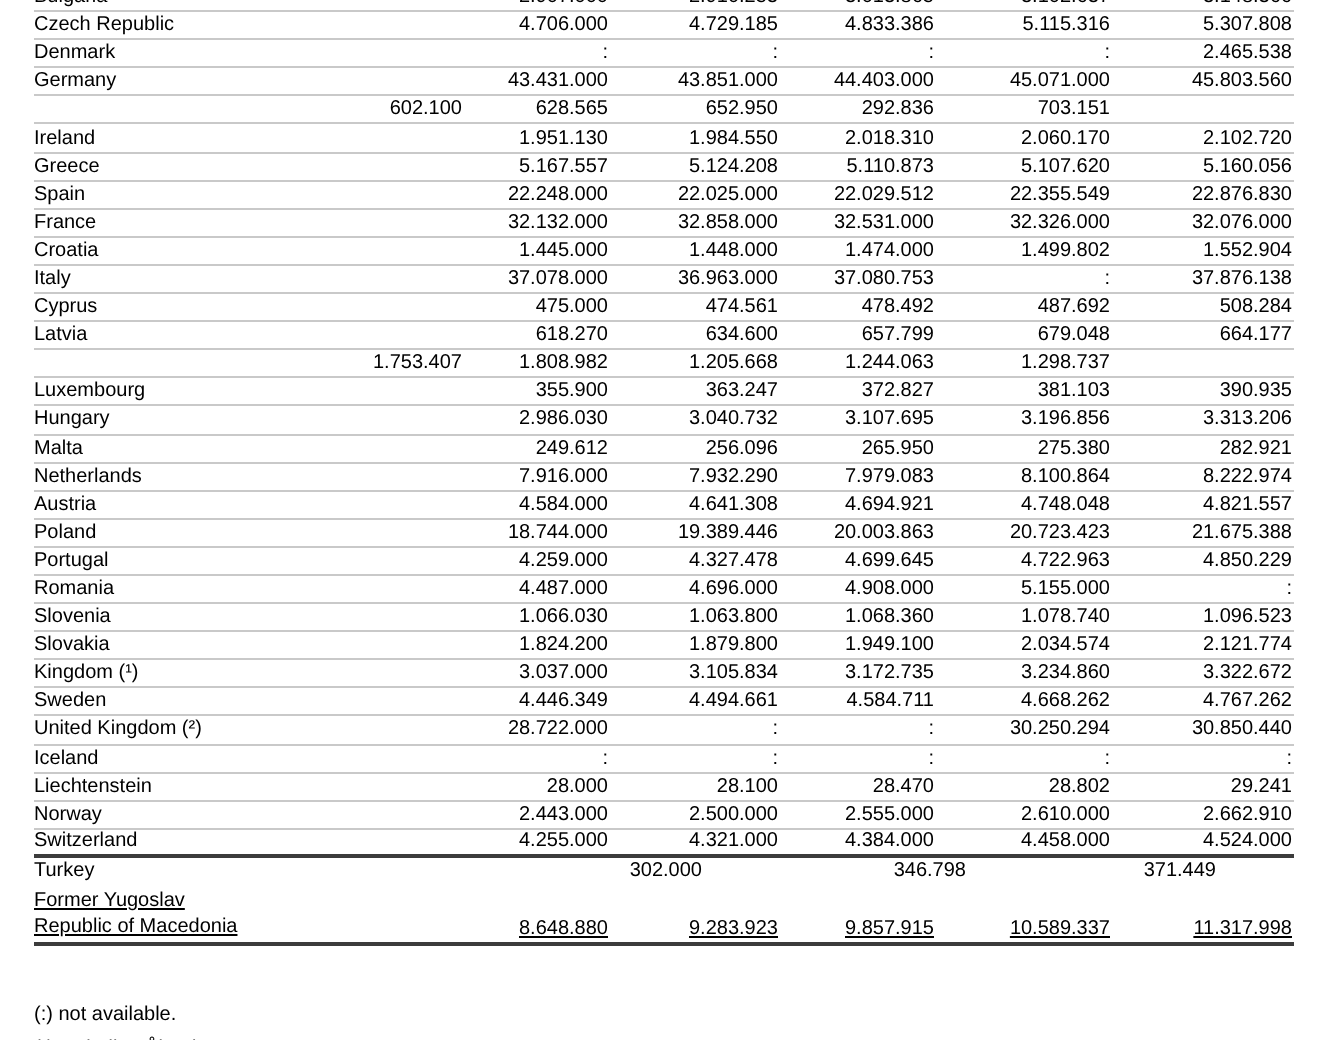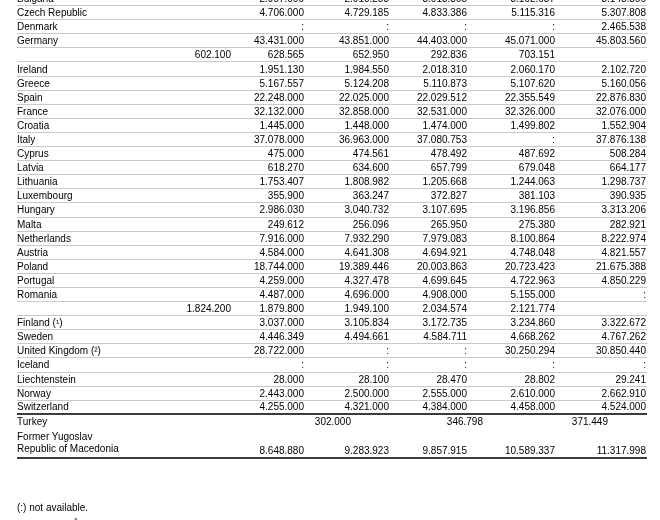--- a/index.html
+++ b/index.html
@@ -13,21 +13,21 @@
     display:grid;
     grid-template-columns:215px 73px 85px 78px 88px 91px;
     height:14.1px;
     align-items:center;
     border-bottom:1px solid #c9c9c9;
     box-sizing:border-box;
     background:#fff;
   }
   .row.divider-after{border-bottom:2px solid #3c3c3c;}
   .row.gap-before{margin-top:3px;}
-  .row.tall{height:27px;align-items:end;padding-bottom:1px;}
+  .row.tall{height:27px;align-items:end;padding-bottom:1px;text-decoration:underline;}
   .row.tall .cname{line-height:12.5px;}
   .cname{text-align:left;white-space:nowrap;overflow:hidden;}
   .cval{text-align:right;white-space:nowrap;padding-right:1px;}
   .footnotes{position:absolute;left:17px;top:499px;width:620px;}
   .footnote{height:17px;line-height:17px;}
 </style>
 </head>
 <body>
 
 <div class="page">
@@ -130,21 +130,20 @@
       </div>
       <div class="row">
         <div class="cname">Latvia</div>
         <div class="cval">618.270</div>
         <div class="cval">634.600</div>
         <div class="cval">657.799</div>
         <div class="cval">679.048</div>
         <div class="cval">664.177</div>
       </div>
       <div class="row">
-        <div class="cname">Lithuania</div>
         <div class="cval">1.753.407</div>
         <div class="cval">1.808.982</div>
         <div class="cval">1.205.668</div>
         <div class="cval">1.244.063</div>
         <div class="cval">1.298.737</div>
       </div>
       <div class="row">
         <div class="cname">Luxembourg</div>
         <div class="cval">355.900</div>
         <div class="cval">363.247</div>
@@ -202,28 +201,37 @@
       </div>
       <div class="row">
         <div class="cname">Romania</div>
         <div class="cval">4.487.000</div>
         <div class="cval">4.696.000</div>
         <div class="cval">4.908.000</div>
         <div class="cval">5.155.000</div>
         <div class="cval">:</div>
       </div>
       <div class="row">
+        <div class="cname">Slovenia</div>
+        <div class="cval">1.066.030</div>
+        <div class="cval">1.063.800</div>
+        <div class="cval">1.068.360</div>
+        <div class="cval">1.078.740</div>
+        <div class="cval">1.096.523</div>
+      </div>
+      <div class="row">
+        <div class="cname">Slovakia</div>
         <div class="cval">1.824.200</div>
         <div class="cval">1.879.800</div>
         <div class="cval">1.949.100</div>
         <div class="cval">2.034.574</div>
         <div class="cval">2.121.774</div>
       </div>
       <div class="row">
-        <div class="cname">Finland (¹)</div>
+        <div class="cname">Kingdom (¹)</div>
         <div class="cval">3.037.000</div>
         <div class="cval">3.105.834</div>
         <div class="cval">3.172.735</div>
         <div class="cval">3.234.860</div>
         <div class="cval">3.322.672</div>
       </div>
       <div class="row">
         <div class="cname">Sweden</div>
         <div class="cval">4.446.349</div>
         <div class="cval">4.494.661</div>

